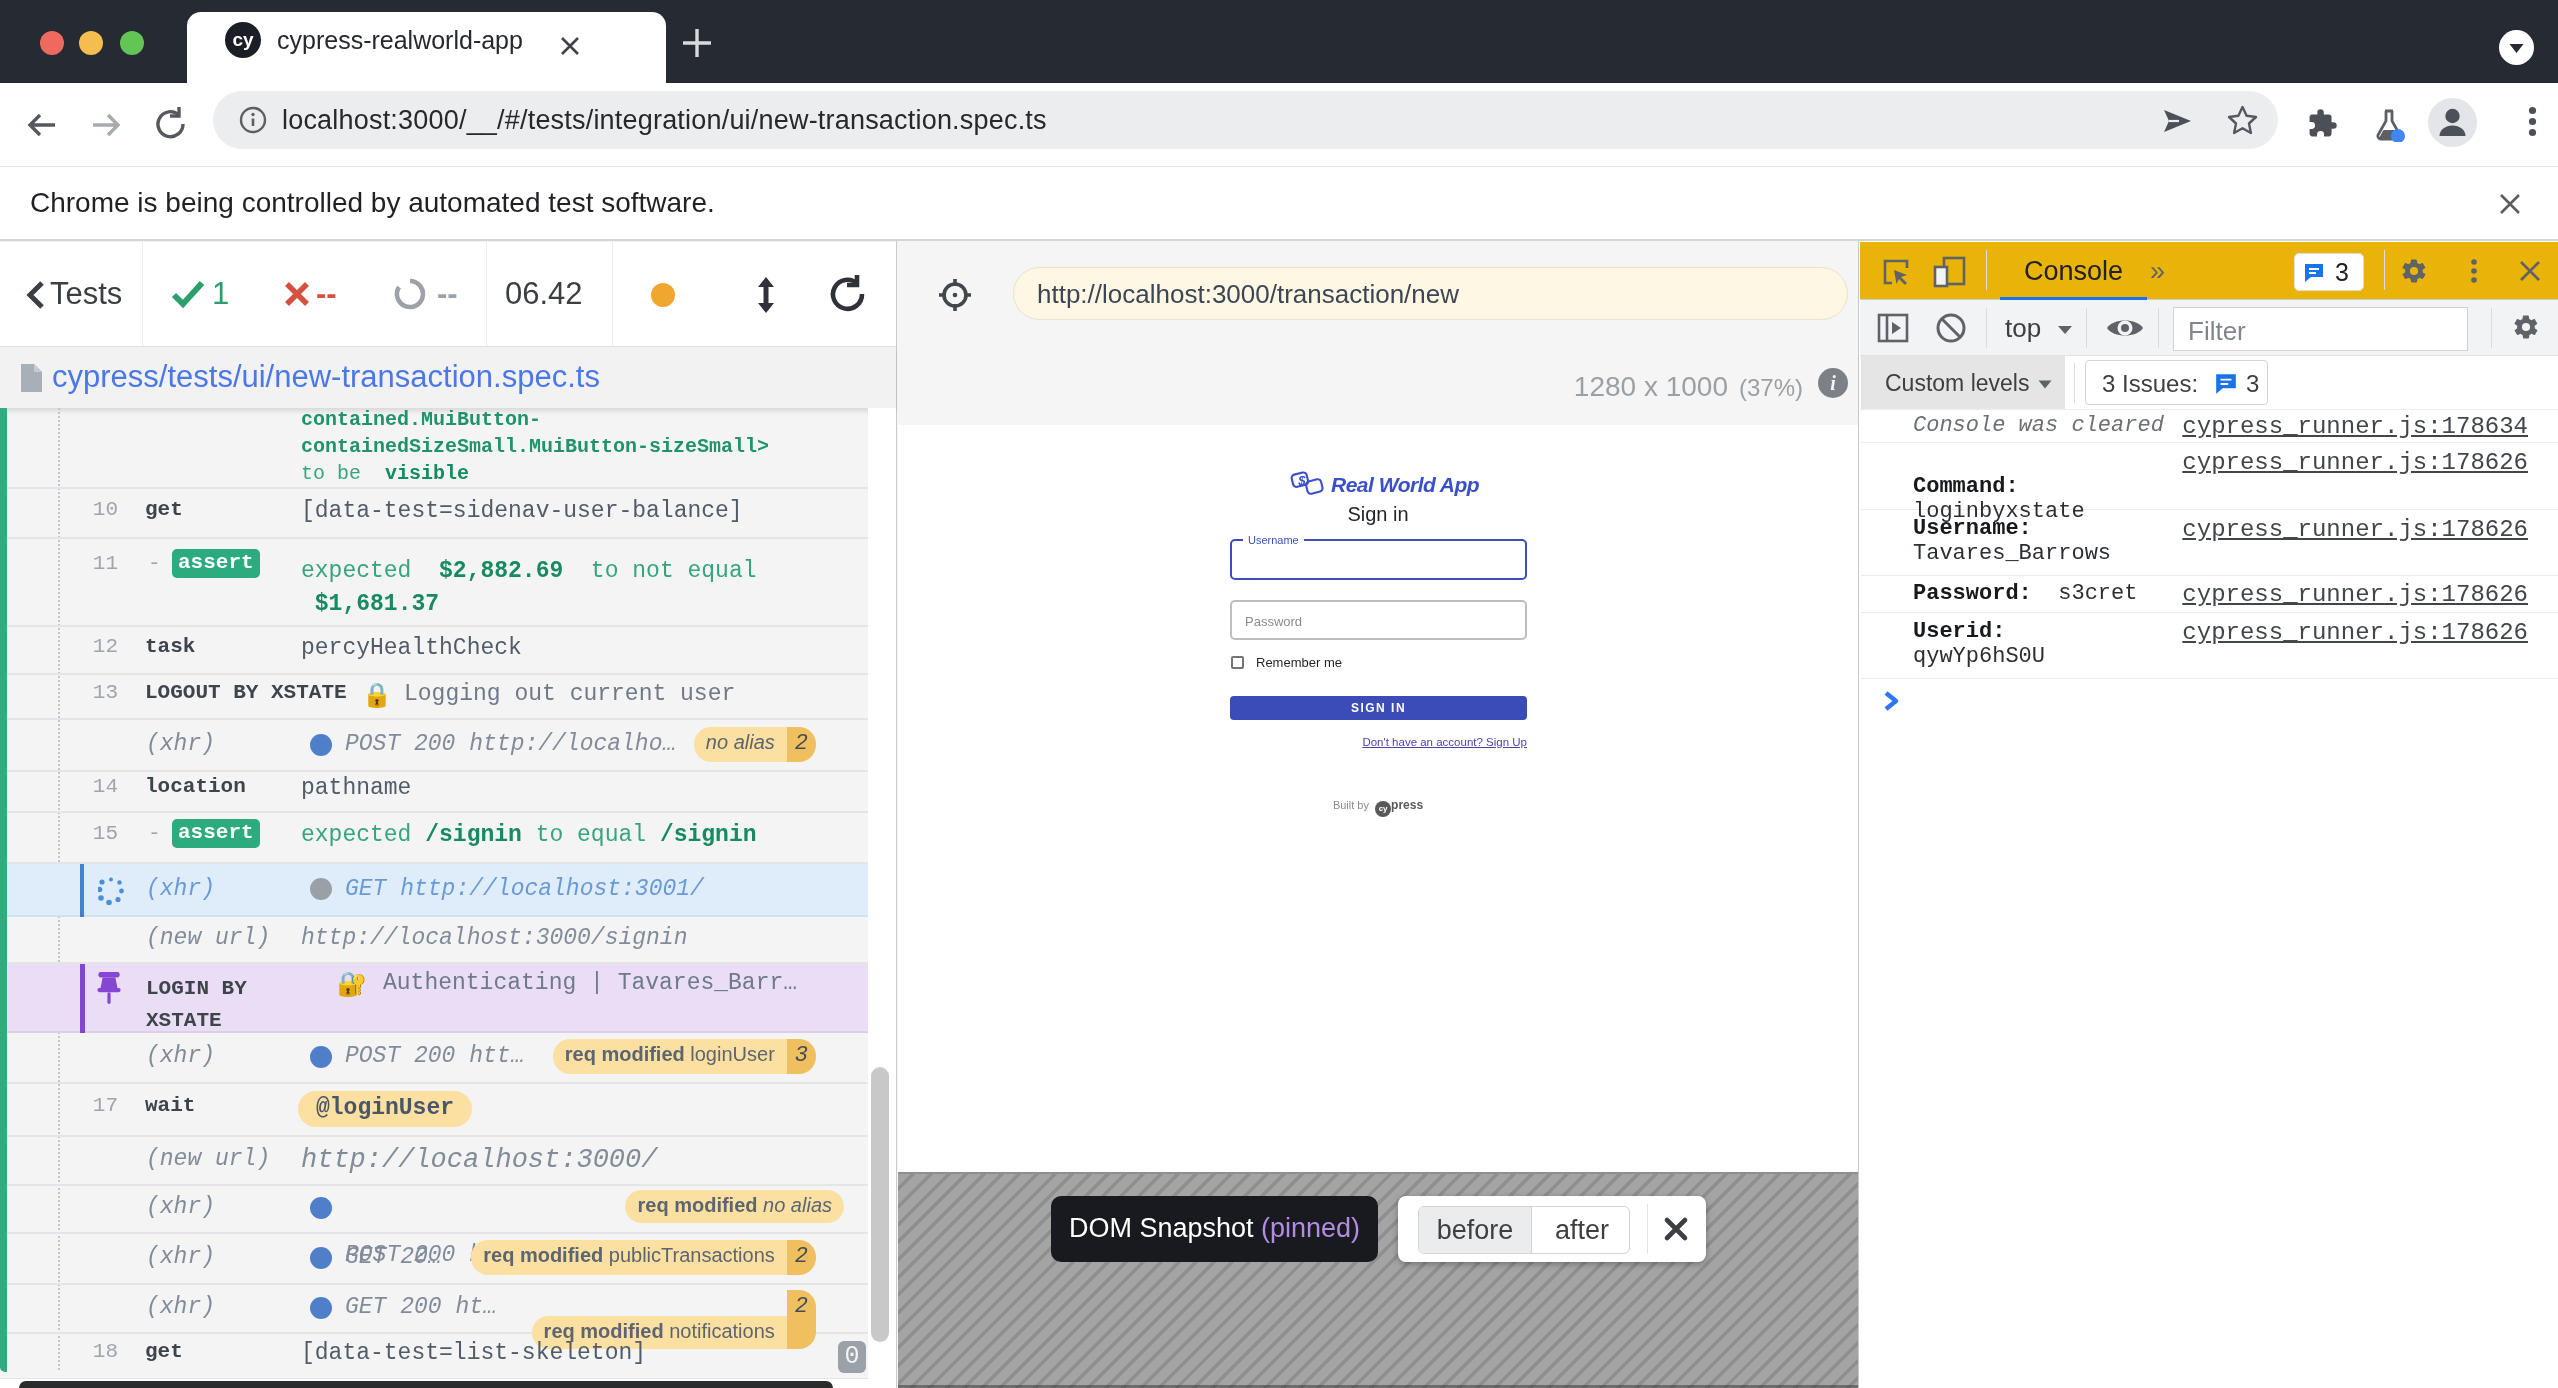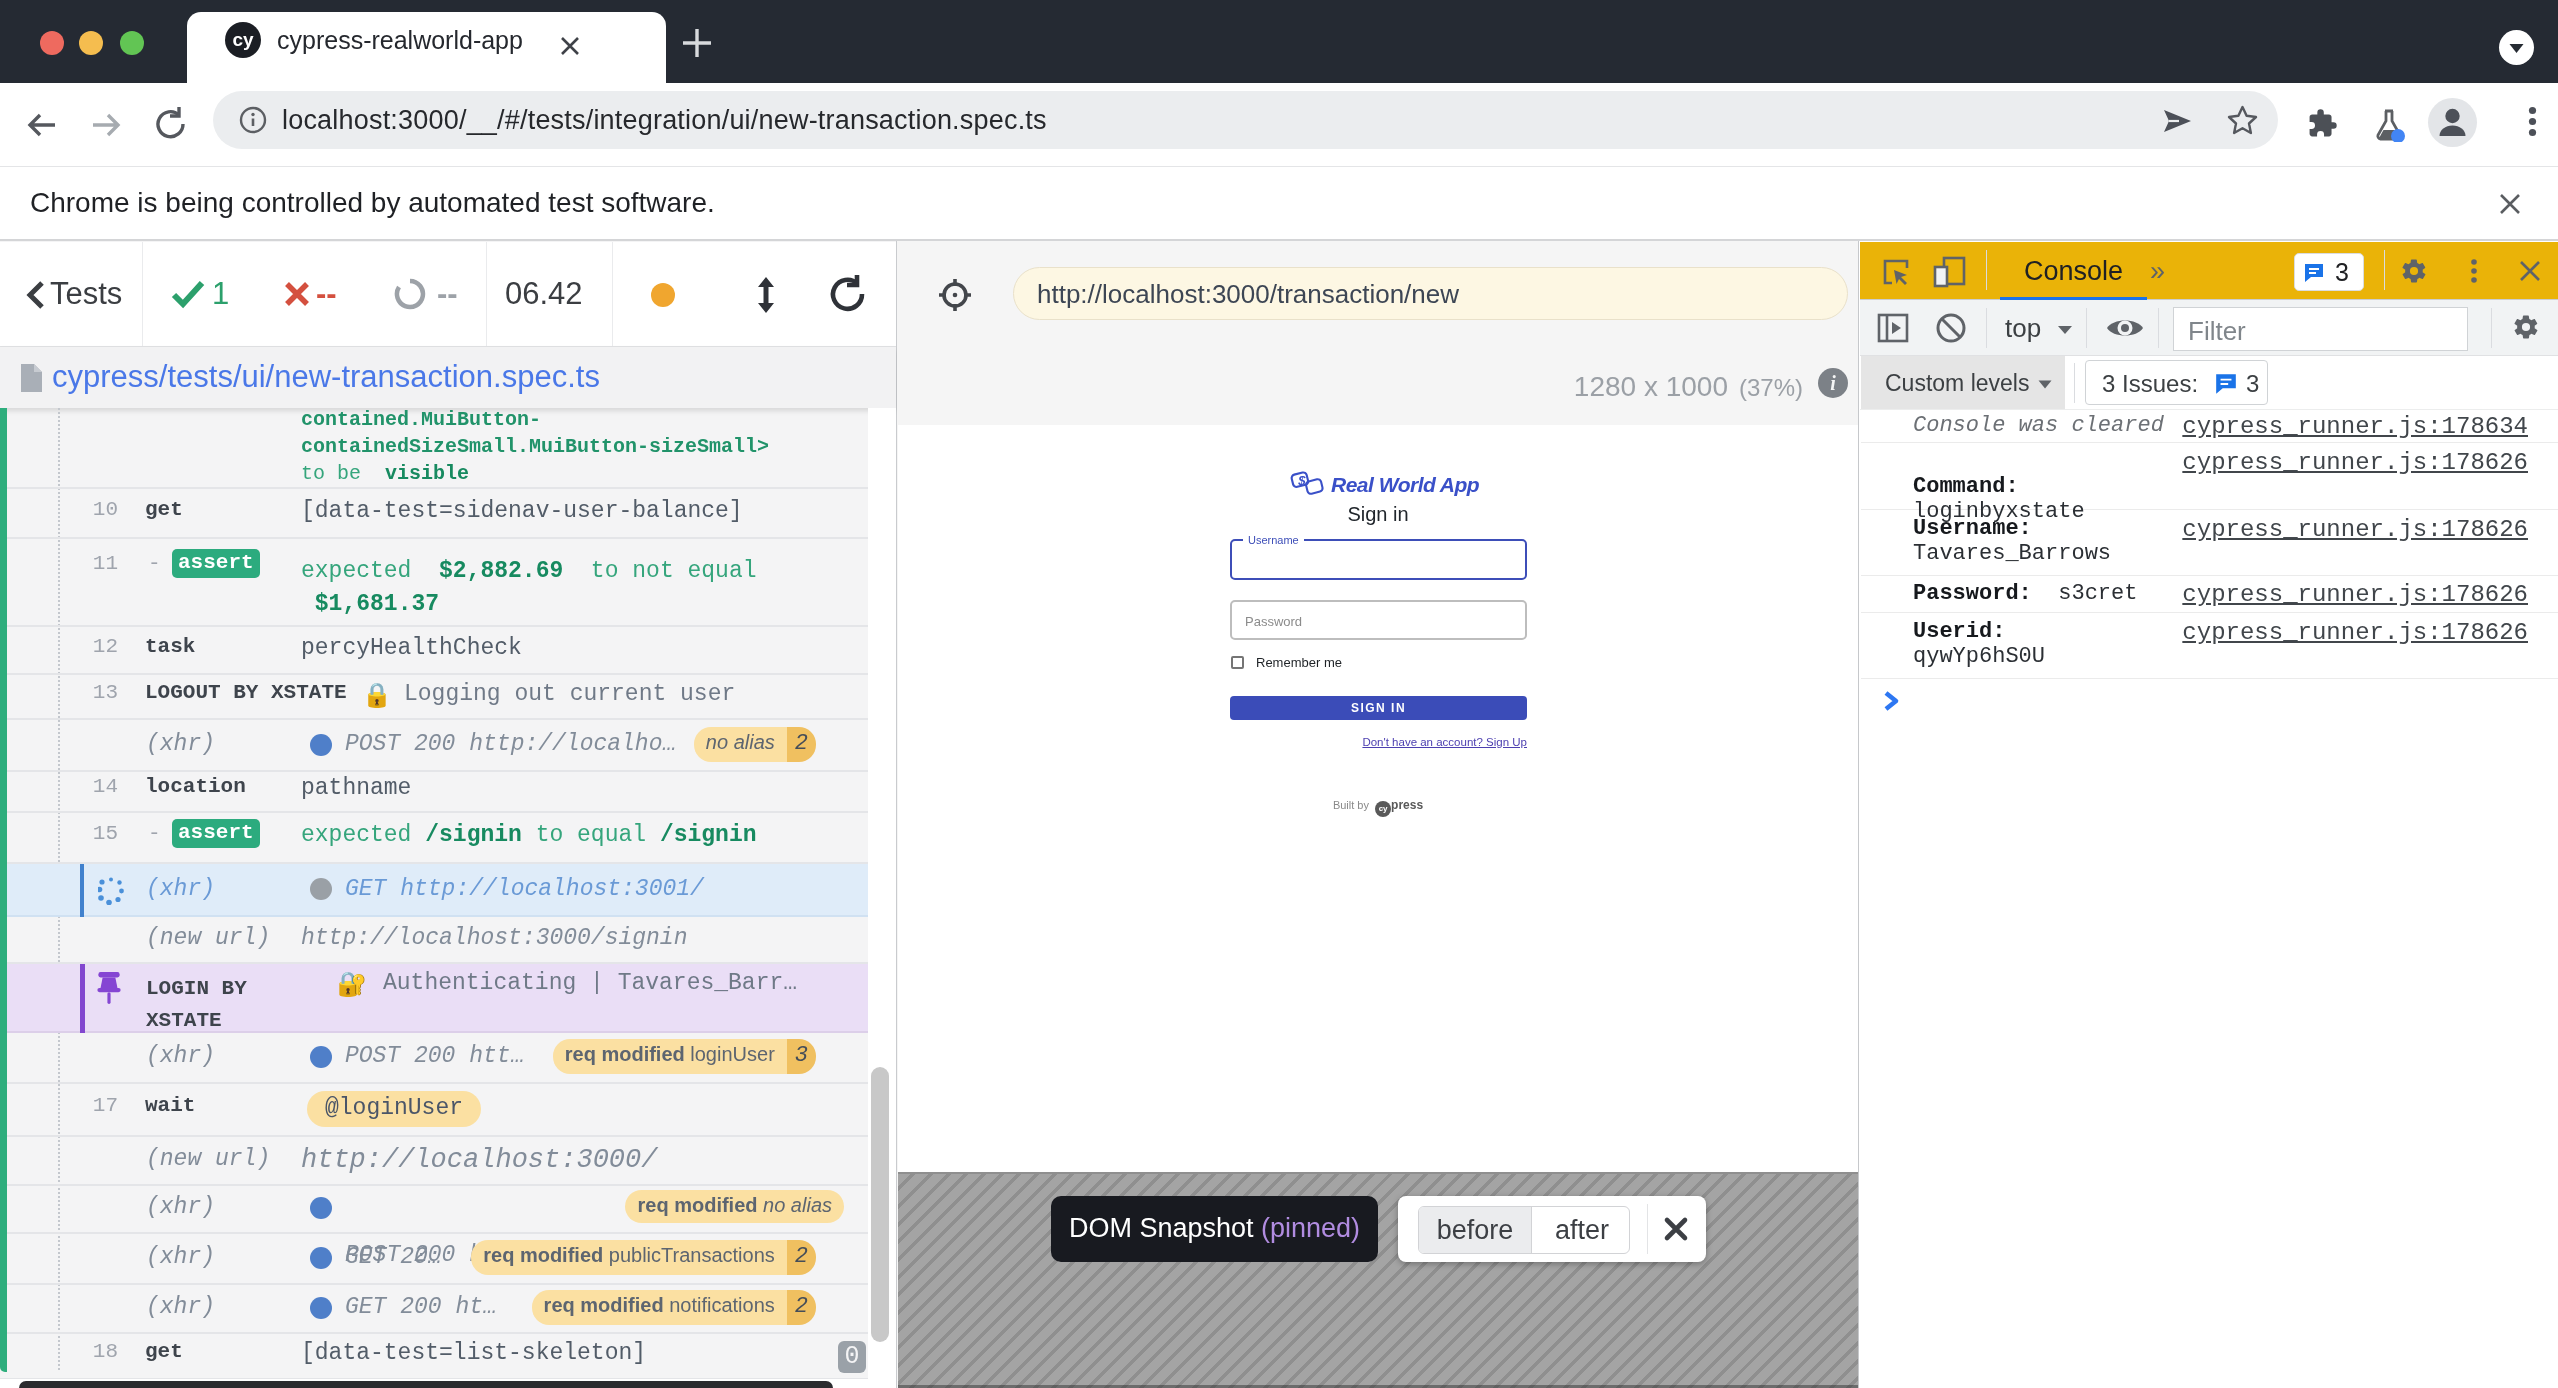--- a/index.html
+++ b/index.html
@@ -330,21 +330,21 @@
       <div class="abs gray" style="left:345px; top:10px; font-size:23px;">POST 200 htt…</div>
       <div class="bgroup" style="right:52px; top:6px;">
           <div class="ybadge" style="border-radius:17px 0 0 17px;"><b>req modified</b> loginUser</div>
           <div class="ycount">3</div>
         </div>
     </div>
 
     <div class="row" style="top:674px; height:53px;">
       <div class="num" style="top:10px;">17</div>
       <div class="meth" style="top:10px;">wait</div>
-      <div class="abs" style="left:307px; top:7px; background:#fbe0a2; border-radius:18px; font-size:23px; color:#4a5568; padding:4px 18px 6px;">@loginUser</div>
+      <div class="abs" style="left:298px; top:7px; background:#fbe0a2; border-radius:18px; font-size:23px; color:#4a5568; padding:4px 18px 6px;font-weight:bold;">@loginUser</div>
     </div>
 
     <div class="row" style="top:727px; height:49px;">
       <div class="abs gray" style="left:146px; top:9px; font-size:23px;">(new url)</div>
       <div class="abs gray" style="left:301px; top:8px; font-size:27px;">http://localhost:3000/</div>
     </div>
 
     <div class="row" style="top:776px; height:48px;">
       <div class="abs gray" style="left:146px; top:8px; font-size:23px;">(xhr)</div>
       <div class="dot" style="left:310px; top:11px; background:#4f7fc9;"></div>
@@ -362,21 +362,21 @@
           <div class="ybadge" style="border-radius:17px 0 0 17px;"><b>req modified</b> publicTransactions</div>
           <div class="ycount">2</div>
         </div>
     </div>
 
     <div class="row" style="top:875px; height:49px;">
       <div class="abs gray" style="left:146px; top:9px; font-size:23px;">(xhr)</div>
       <div class="dot" style="left:310px; top:12px; background:#4f7fc9;"></div>
       <div class="abs gray" style="left:345px; top:9px; font-size:23px;">GET 200 ht…</div>
       <div class="bgroup" style="right:52px; top:5px;">
-          <div class="ybadge" style="border-radius:17px 0 0 17px;"><b>req modified</b> notifications</div>
+          <div class="ybadge" style="border-radius:17px 0 0 17px;margin-top:26px;"><b>req modified</b> notifications</div>
           <div class="ycount">2</div>
         </div>
     </div>
 
     <div class="row" style="top:924px; height:46px;">
       <div class="num" style="top:6px;">18</div>
       <div class="meth" style="top:6px;">get</div>
       <div class="msg" style="top:6px;">[data-test=list-skeleton]</div>
       <div class="abs" style="left:838px; top:7px; width:28px; height:32px; background:#9aa1a8; border-radius:6px; color:#f4f4f5; font-size:25px; text-align:center; line-height:32px;">0</div>
     </div>

